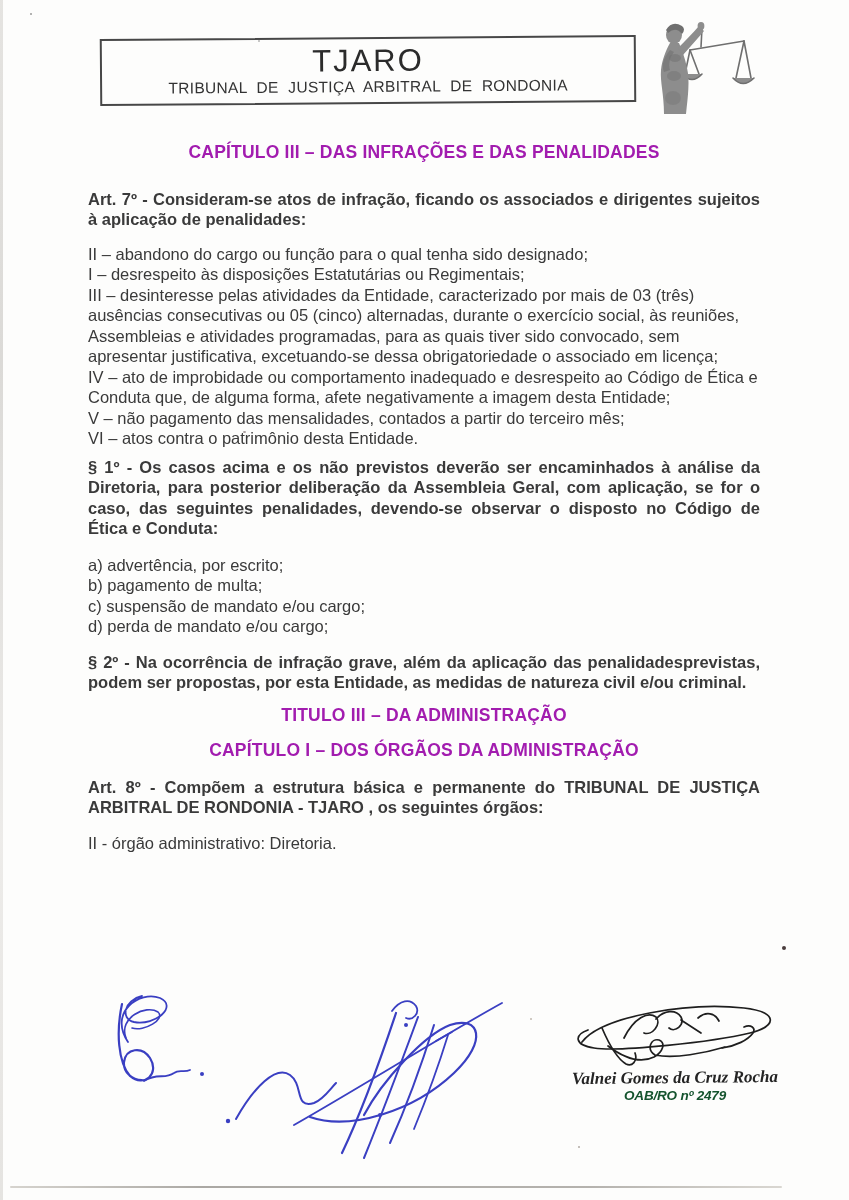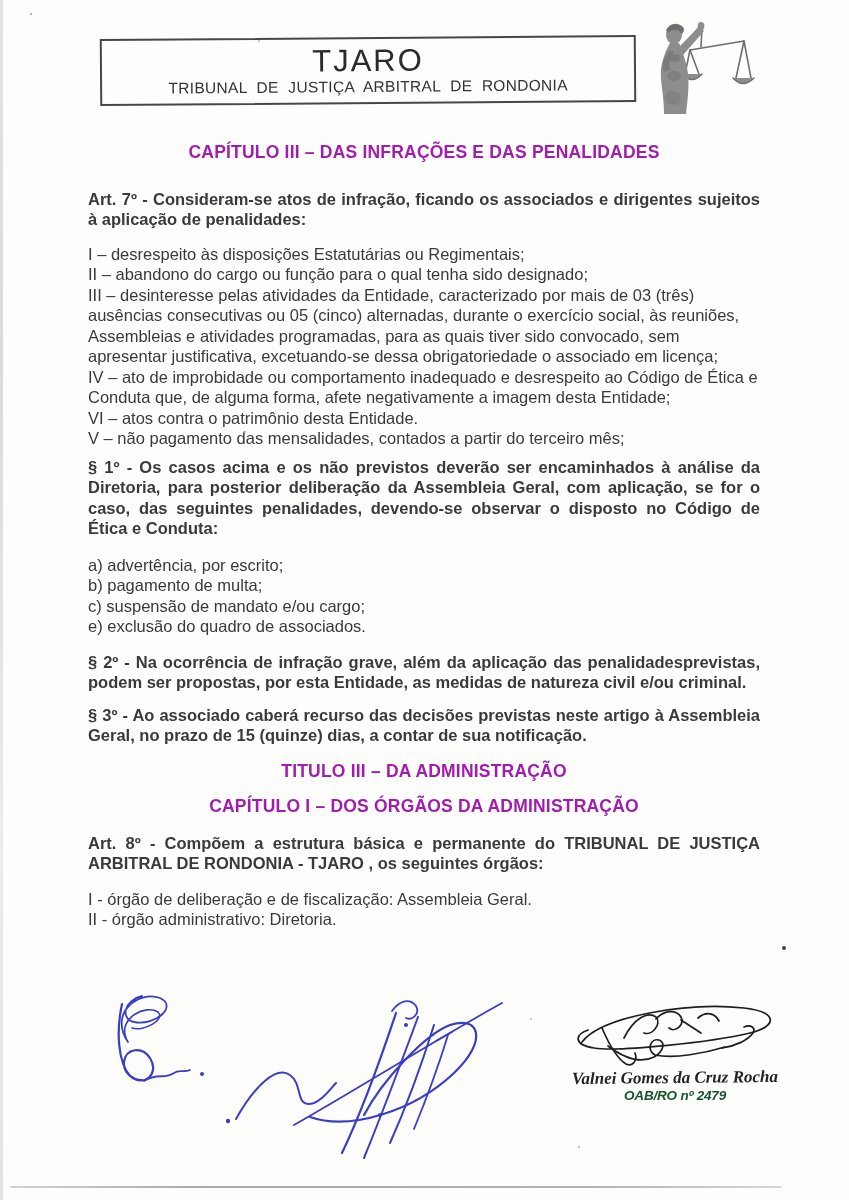--- a/index.html
+++ b/index.html
@@ -105,41 +105,39 @@
       <ellipse cx="31" cy="44" rx="6" ry="4" fill="#6f6f6f" opacity=".5"></ellipse>
       <ellipse cx="30" cy="62" rx="7" ry="5" fill="#6f6f6f" opacity=".4"></ellipse>
       <ellipse cx="29" cy="84" rx="8" ry="7" fill="#6f6f6f" opacity=".35"></ellipse>
     </g>
   </svg>
 
   <div class="content">
     <p class="h mb-cap3">CAPÍTULO III – DAS INFRAÇÕES E DAS PENALIDADES</p>
     <p class="j mb-art7">Art. 7º - Consideram-se atos de infração, ficando os associados e dirigentes sujeitos à aplicação de penalidades:</p>
     <div class="mb-infr">
+      <p>II – abandono do cargo ou função para o qual tenha sido designado;</p>
       <p>I – desrespeito às disposições Estatutárias ou Regimentais;</p>
-      <p>II – abandono do cargo ou função para o qual tenha sido designado;</p>
       <p>III – desinteresse pelas atividades da Entidade, caracterizado por mais de 03 (três) ausências consecutivas ou 05 (cinco) alternadas, durante o exercício social, às reuniões, Assembleias e atividades programadas, para as quais tiver sido convocado, sem apresentar justificativa, excetuando-se dessa obrigatoriedade o associado em licença;</p>
       <p>IV – ato de improbidade ou comportamento inadequado e desrespeito ao Código de Ética e Conduta que, de alguma forma, afete negativamente a imagem desta Entidade;</p>
+      <p>V – não pagamento das mensalidades, contados a partir do terceiro mês;</p>
       <p>VI – atos contra o patrimônio desta Entidade.</p>
-      <p>V – não pagamento das mensalidades, contados a partir do terceiro mês;</p>
     </div>
     <p class="j mb-par1">§ 1º - Os casos acima e os não previstos deverão ser encaminhados à análise da Diretoria, para posterior deliberação da Assembleia Geral, com aplicação, se for o caso, das seguintes penalidades, devendo-se observar o disposto no Código de Ética e Conduta:</p>
     <div class="mb-pen">
       <p>a) advertência, por escrito;</p>
       <p>b) pagamento de multa;</p>
       <p>c) suspensão de mandato e/ou cargo;</p>
-      <p>e) exclusão do quadro de associados.</p>
+      <p>d) perda de mandato e/ou cargo;</p>
     </div>
     <p class="j mb-par2">§ 2º - Na ocorrência de infração grave, além da aplicação das penalidadesprevistas, podem ser propostas, por esta Entidade, as medidas de natureza civil e/ou criminal.</p>
-    <p class="j mb-par3">§ 3º - Ao associado caberá recurso das decisões previstas neste artigo à Assembleia Geral, no prazo de 15 (quinze) dias, a contar de sua notificação.</p>
     <p class="h mb-tit3">TITULO III – DA ADMINISTRAÇÃO</p>
     <p class="h mb-cap1">CAPÍTULO I – DOS ÓRGÃOS DA ADMINISTRAÇÃO</p>
     <p class="j mb-art8">Art. 8º - Compõem a estrutura básica e permanente do TRIBUNAL DE JUSTIÇA ARBITRAL DE RONDONIA - TJARO , os seguintes órgãos:</p>
     <div>
-      <p>I - órgão de deliberação e de fiscalização: Assembleia Geral.</p>
       <p>II - órgão administrativo: Diretoria.</p>
     </div>
   </div>
 
   <svg class="sig-svg" style="left:100px;top:988px;" width="130" height="125" viewBox="0 0 130 125">
     <g fill="none" stroke="#3a3fc2" stroke-linecap="round">
       <path stroke-width="1.8" d="M28,54 C8,24 40,2 60,10 C78,18 56,38 34,34 C20,31 24,12 42,8"></path>
       <path stroke-width="1.6" d="M26,50 C18,30 46,16 58,24 C66,31 44,44 32,40"></path>
       <path stroke-width="2.2" d="M22,16 C16,44 18,74 30,88 C44,100 60,86 50,70 C42,58 26,60 24,74 C23,84 32,92 42,92"></path>
       <path stroke-width="1.8" d="M44,93 C58,84 64,92 74,85 C79,81 84,85 90,82"></path>

